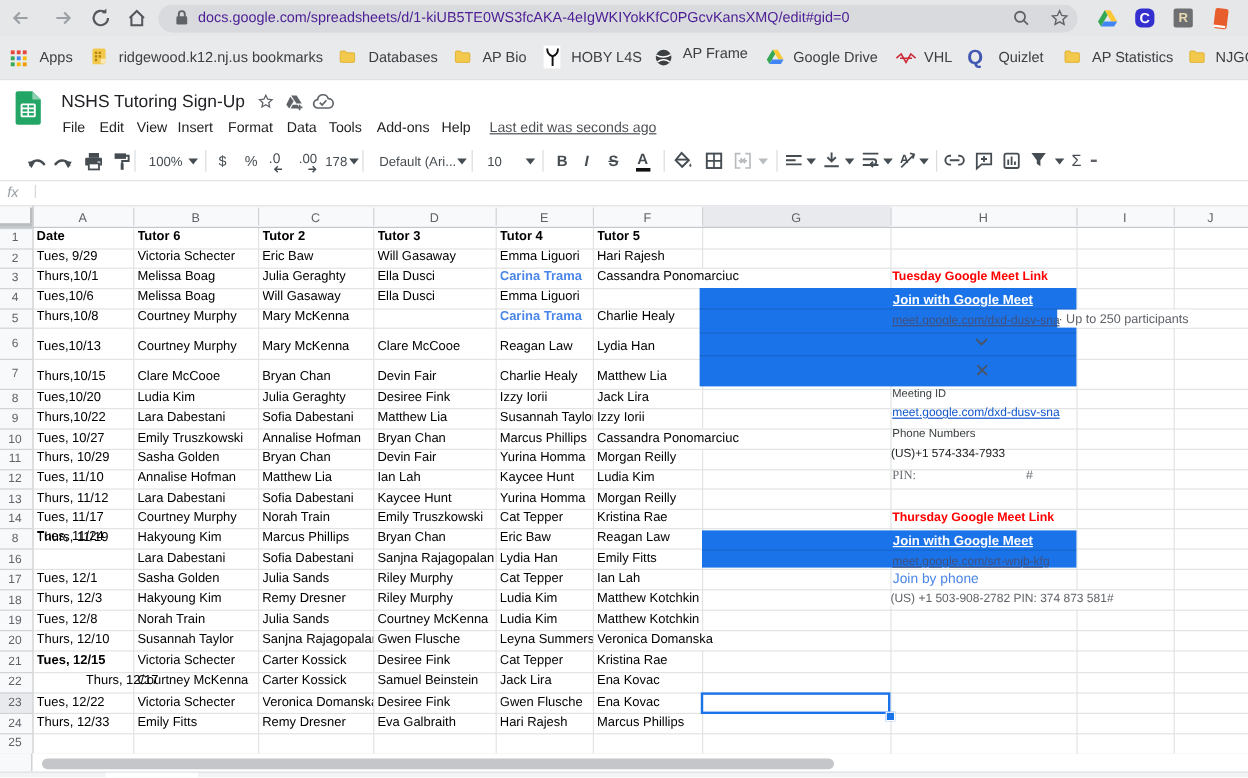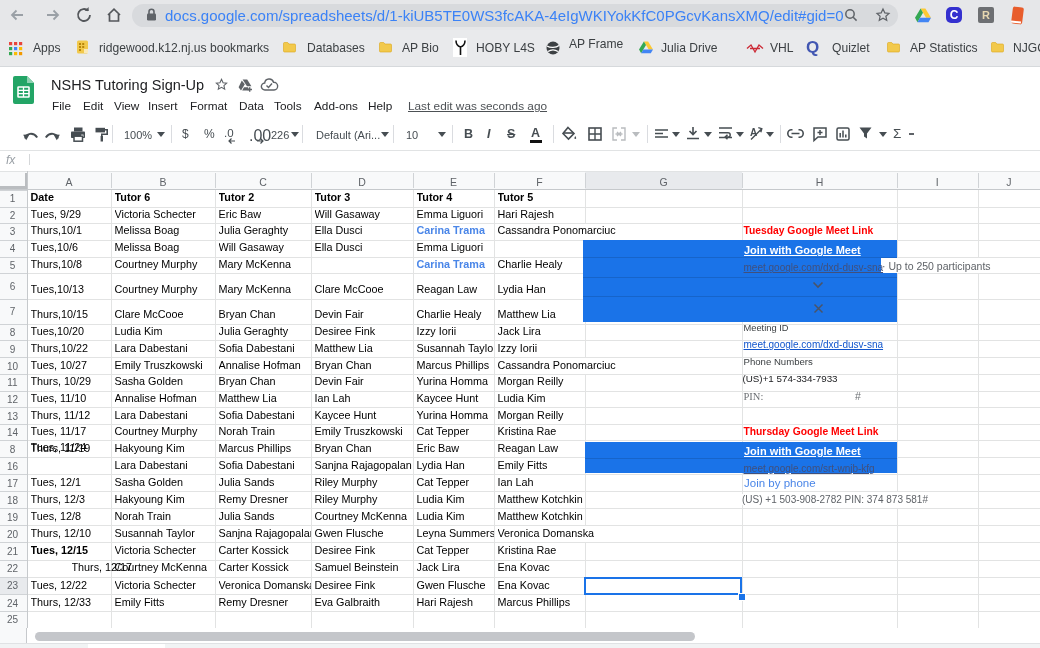--- a/index.html
+++ b/index.html
@@ -22,21 +22,21 @@
     <path d="M15 9 a6 6 0 1 1 -1.8-4.3" stroke="#54575b" stroke-width="1.8" fill="none"></path>
     <path d="M13.6 1 v4 h-4z" fill="#54575b"></path>
   </svg>
 <svg style="left:105px;top:5.5px" width="18" height="18" viewBox="0 0 18 18">
     <path d="M3 9 L9 3.2 L15 9 M4.5 7.8 V15 h9 V7.8" stroke="#54575b" stroke-width="1.7" fill="none"></path>
   </svg>
 <svg style="left:145px;top:8px" width="13" height="14" viewBox="0 0 13 14">
     <rect x="2" y="5.5" width="9" height="7" rx="1.2" fill="#5f6368"></rect>
     <path d="M4 6 V3.8 a2.5 2.5 0 0 1 5 0 V6" stroke="#5f6368" stroke-width="1.6" fill="none"></path>
   </svg>
-<div class="abs" style="left:165px;top:7px;font-size:15px;color:#3b82f6;">docs.google.com/spreadsheets/d/1-kiUB5TE0WS3fcAKA-4eIgWKIYokKfC0PGcvKansXMQ/edit#gid=0</div>
+<div class="abs" style="left:165px;top:7px;font-size:12px;color:#4c1d95;">docs.google.com/spreadsheets/d/1-kiUB5TE0WS3fcAKA-4eIgWKIYokKfC0PGcvKansXMQ/edit#gid=0</div>
 <svg style="left:843px;top:7px" width="16" height="16" viewBox="0 0 16 16">
     <circle cx="7" cy="7" r="4.2" stroke="#5f6368" stroke-width="1.5" fill="none"></circle>
     <path d="M10.2 10.2 L13.6 13.6" stroke="#5f6368" stroke-width="1.5"></path>
   </svg>
 <svg style="left:875px;top:7px" width="16" height="16" viewBox="0 0 24 24">
     <path d="M12 3 l2.7 5.8 6.3.7 -4.7 4.3 1.3 6.2 -5.6-3.2 -5.6 3.2 1.3-6.2 -4.7-4.3 6.3-.7z" stroke="#5f6368" stroke-width="1.8" fill="none"></path>
   </svg>
 <svg style="left:915px;top:8px" width="16" height="15" viewBox="0 0 24 21">
     <path d="M8.4 0 h7.2 L24 14 H16.6z" fill="#fcc934"></path>
     <path d="M8.4 0 L0 14 l3.7 6.5 L12 6.2z" fill="#34a853"></path>
@@ -89,21 +89,21 @@
     <circle cx="7" cy="7" r="6.5" fill="#3c4043"></circle>
     <path d="M1 5 C4 7 10 7 13 4.5 M2 10.5 C5 8.5 9 8.5 12 10.5" stroke="#fff" stroke-width="1.3" fill="none"></path>
     <circle cx="7" cy="7" r="6" stroke="#fff" stroke-width="0.0" fill="none"></circle>
   </svg>
 <div class="abs" style="left:569px;top:37px;font-size:12.1px;color:#3c4043;">AP Frame</div>
 <svg style="left:639px;top:41px" width="14" height="13" viewBox="0 0 24 21">
     <path d="M8.4 0 h7.2 L24 14 H16.6z" fill="#fcc934"></path>
     <path d="M8.4 0 L0 14 l3.7 6.5 L12 6.2z" fill="#34a853"></path>
     <path d="M7.5 14 h16.5 L20.2 20.5 H3.7z" fill="#4285f4"></path>
   </svg>
-<div class="abs" style="left:661px;top:41px;font-size:12.1px;color:#3c4043;">Julia Drive</div>
+<div class="abs" style="left:661px;top:41px;font-size:12.1px;color:#3c4043;">Google Drive</div>
 <svg style="left:747px;top:44px" width="16" height="9" viewBox="0 0 16 9">
     <path d="M0 4.5 L4 1 L8 8 L12 1 L16 4.5 M3 4.5 h10" stroke="#cc2a36" stroke-width="1.3" fill="none"></path>
   </svg>
 <div class="abs" style="left:770px;top:41px;font-size:12.1px;color:#3c4043;">VHL</div>
 <div class="abs" style="left:806px;top:38px;font-size:17px;font-weight:bold;color:#4257b2;">Q</div>
 <div class="abs" style="left:832px;top:41px;font-size:12.1px;color:#3c4043;">Quizlet</div>
 <svg style="left:887px;top:42px" width="13" height="11" viewBox="0 0 13 11">
     <path d="M0.5 1.5 a1 1 0 0 1 1-1 h3.2 l1.2 1.5 h5.6 a1 1 0 0 1 1 1 v6 a1 1 0 0 1 -1 1 h-10 a1 1 0 0 1 -1-1z" fill="#f2c94c" stroke="#dba617" stroke-width="0.6"></path>
   </svg>
 <div class="abs" style="left:910px;top:41px;font-size:12.1px;color:#3c4043;">AP Statistics</div>
@@ -169,25 +169,25 @@
 <svg style="left:157px;top:131.5px" width="8" height="5" viewBox="0 0 8 5">
     <path d="M0 0 h8 L4 5z" fill="#464d52"></path>
   </svg>
 <div class="abs" style="left:171px;top:125px;width:1px;height:18px;background:#dadce0;"></div>
 <div class="abs" style="left:182px;top:127px;font-size:12px;color:#464d52;">$</div>
 <div class="abs" style="left:204px;top:127px;font-size:12px;color:#464d52;">%</div>
 <div class="abs" style="left:224px;top:127px;font-size:11.5px;color:#464d52;">.0</div>
 <svg style="left:228px;top:138px" width="8" height="6" viewBox="0 0 8 6">
     <path d="M7 3 H1 M3.5 0.5 L1 3 l2.5 2.5" stroke="#464d52" stroke-width="1.2" fill="none"></path>
   </svg>
-<div class="abs" style="left:249px;top:127px;font-size:16px;color:#464d52;">.00</div>
+<div class="abs" style="left:249px;top:127px;font-size:11px;color:#464d52;">.00</div>
 <svg style="left:256px;top:138px" width="8" height="6" viewBox="0 0 8 6">
     <path d="M1 3 H7 M4.5 0.5 L7 3 l-2.5 2.5" stroke="#464d52" stroke-width="1.2" fill="none"></path>
   </svg>
-<div class="abs" style="left:271px;top:128.5px;font-size:11px;color:#464d52;">226</div>
+<div class="abs" style="left:271px;top:128.5px;font-size:11px;color:#464d52;">178</div>
 <svg style="left:291px;top:131.5px" width="8" height="5" viewBox="0 0 8 5">
     <path d="M0 0 h8 L4 5z" fill="#464d52"></path>
   </svg>
 <div class="abs" style="left:302px;top:125px;width:1px;height:18px;background:#dadce0;"></div>
 <div class="abs" style="left:316px;top:128.5px;font-size:11px;color:#464d52;">Default (Ari...</div>
 <svg style="left:381px;top:131.5px" width="8" height="5" viewBox="0 0 8 5">
     <path d="M0 0 h8 L4 5z" fill="#464d52"></path>
   </svg>
 <div class="abs" style="left:393px;top:125px;width:1px;height:18px;background:#dadce0;"></div>
 <div class="abs" style="left:406px;top:128.5px;font-size:11px;color:#464d52;">10</div>

